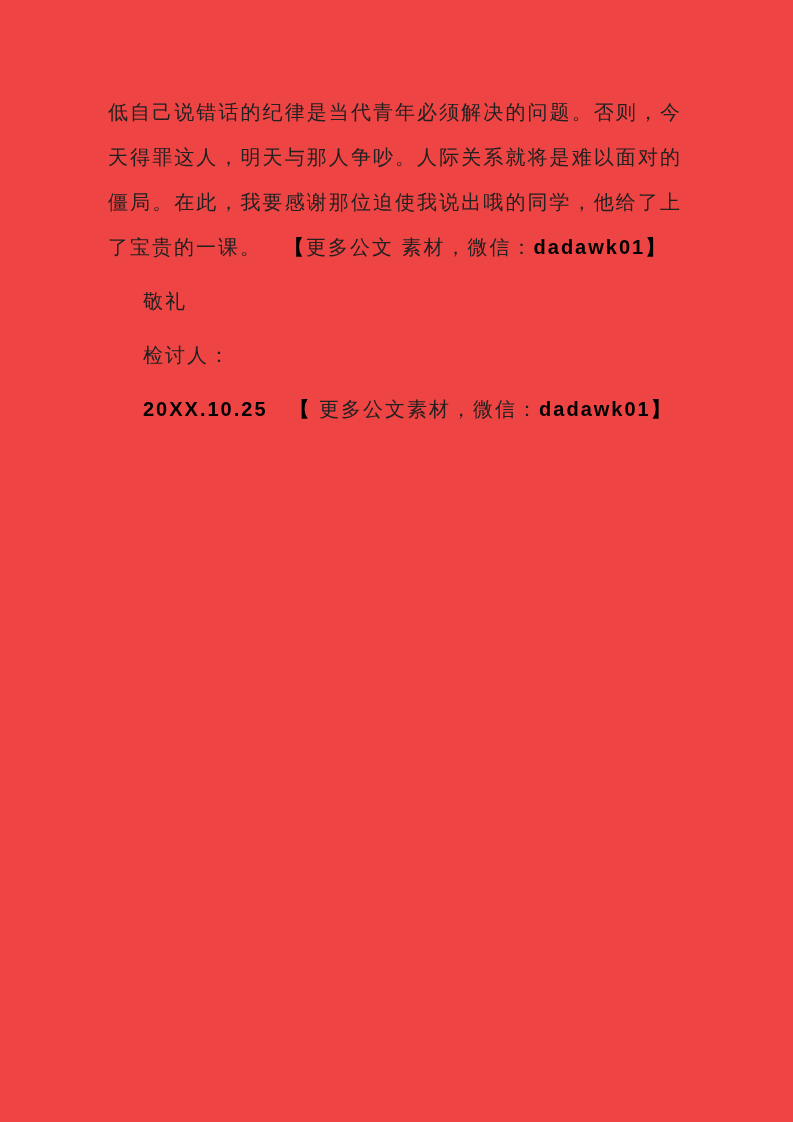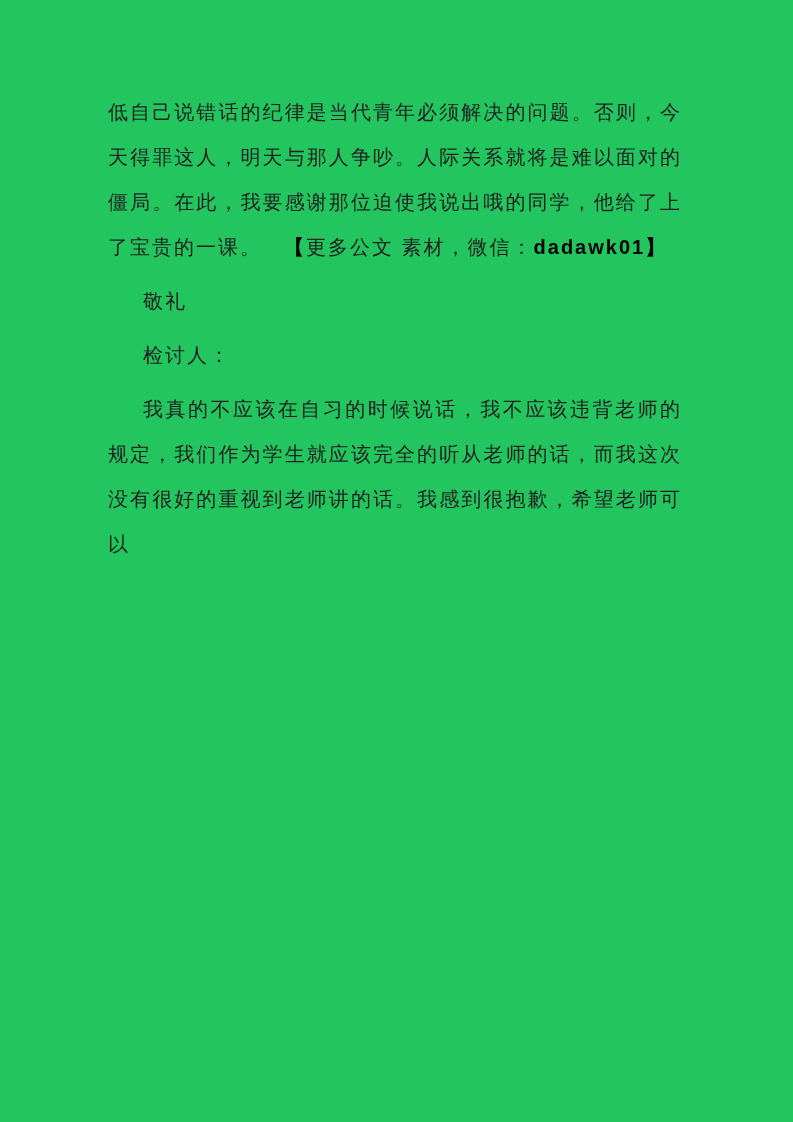--- a/index.html
+++ b/index.html
@@ -4,21 +4,21 @@
 <style>
   html, body {
     margin: 0;
     padding: 0;
     background: #ffffff;
   }
   .page {
     position: relative;
     width: 793px;
     height: 1122px;
-    background: #22c55e;
+    background: #ef4444;
     box-sizing: border-box;
     padding: 90px 111px 0 108px;
     font-family: "Liberation Sans", sans-serif;
     font-size: 20px;
     line-height: 45px;
     color: #212121;
     letter-spacing: 2px;
     overflow: hidden;
   }
   .para {
@@ -40,19 +40,19 @@
 <div class="page">
 
   <p class="para"><span>低自己说错话的纪律是当代青年必须解决的问题。否则，今天得罪这人，明天与那人争吵。人际关系就将是难以面对的僵局。在此，我要感谢那位迫使我说出哦的同学，他给了上了宝贵的一课。　</span><span class="b">【</span><span>更多公文 素材，微信：</span><span class="b">dadawk01】</span></p>
 
 
 
   <p class="para indent"><span>敬礼</span></p>
 
   <p class="para indent"><span>检讨人：</span></p>
 
+  <p class="para indent"><span class="b">20XX.10.25　【 </span><span>更多公文素材，微信：</span><span class="b">dadawk01】</span></p>
 
 
 
 
-  <p class="para indent"><span>我真的不应该在自习的时候说话，我不应该违背老师的规定，我们作为学生就应该完全的听从老师的话，而我这次没有很好的重视到老师讲的话。我感到很抱歉，希望老师可以</span></p>
 
 </div>
 
 </body></html>

